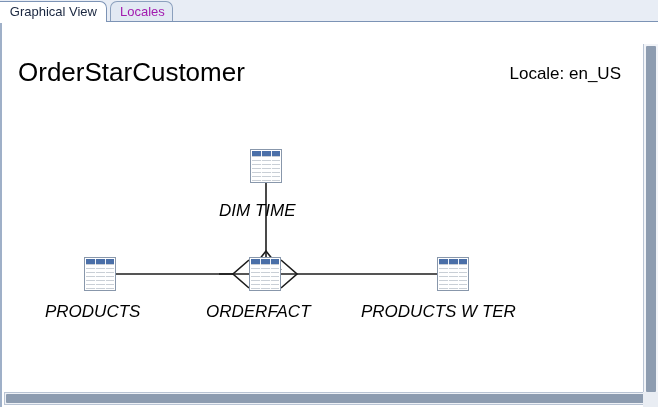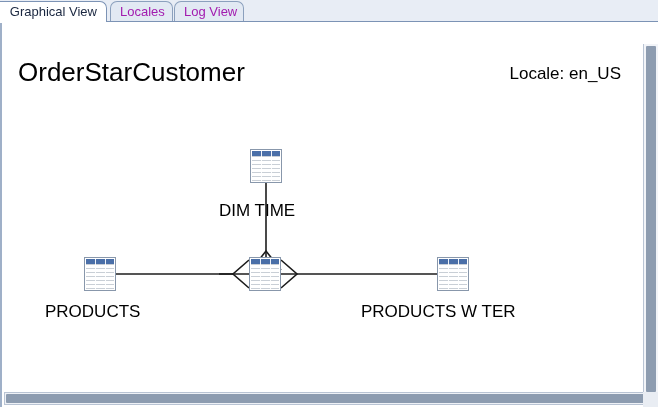--- a/index.html
+++ b/index.html
@@ -113,20 +113,21 @@
     color: #000000;
     white-space: nowrap;
   }
 
   
   .diagram {
     position: absolute;
     left: 0; top: 0;
     width: 637px;
     height: 363px;
+    font-style: italic;
   }
   .edges {
     position: absolute;
     left: 0; top: 0;
     width: 637px; height: 363px;
     pointer-events: none;
   }
 
   
   .node {
@@ -221,21 +222,20 @@
 </style>
 </head>
 <body>
 
 <div id="app">
 
   <div class="tabstrip">
     <div class="tabstrip-bg"></div>
     <div id="tab0" class="tab active">Graphical View</div>
     <div id="tab1" class="tab">Locales</div>
-    <div id="tab2" class="tab">Log View</div>
   </div>
 
   <div class="frame">
 
     <div class="canvas">
 
       <div class="diagram-title">OrderStarCustomer</div>
       <div class="locale-label">Locale: en_US</div>
 
       <div class="diagram">
@@ -277,20 +277,21 @@
         <div class="node-label" style="left:41px; top:258px;">PRODUCTS</div>
 
         <div class="node" style="left:245px; top:213px;">
           <div class="tbl-icon">
             <div class="hdr"></div>
             <div class="grid"></div>
             <div class="vdiv" style="left:10px;"></div>
             <div class="vdiv" style="left:20px;"></div>
           </div>
         </div>
+        <div class="node-label" style="left:202px; top:258px;">ORDERFACT</div>
 
         <div class="node" style="left:433px; top:213px;">
           <div class="tbl-icon">
             <div class="hdr"></div>
             <div class="grid"></div>
             <div class="vdiv" style="left:10px;"></div>
             <div class="vdiv" style="left:20px;"></div>
           </div>
         </div>
         <div class="node-label" style="left:357px; top:258px;">PRODUCTS W TER</div>

